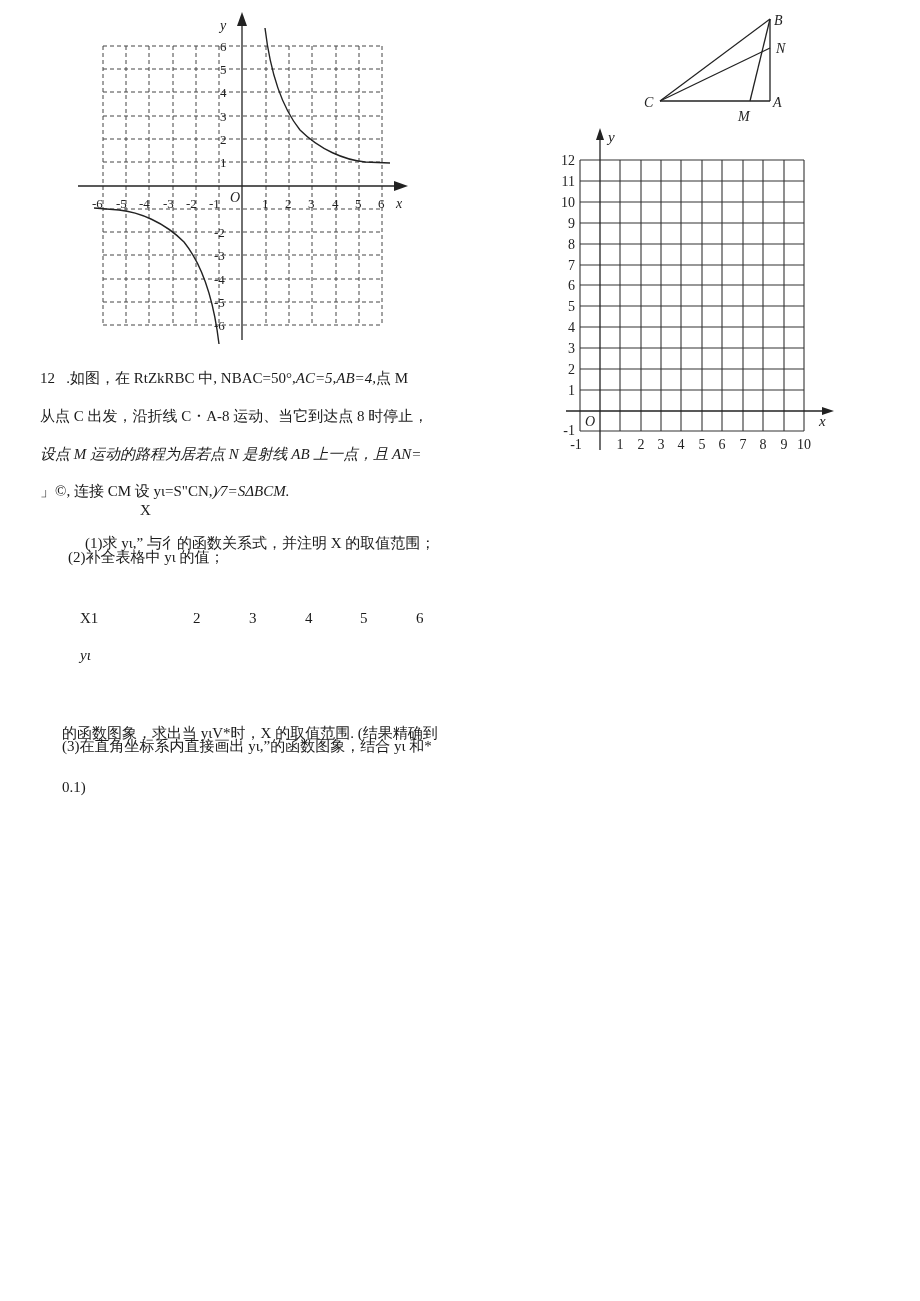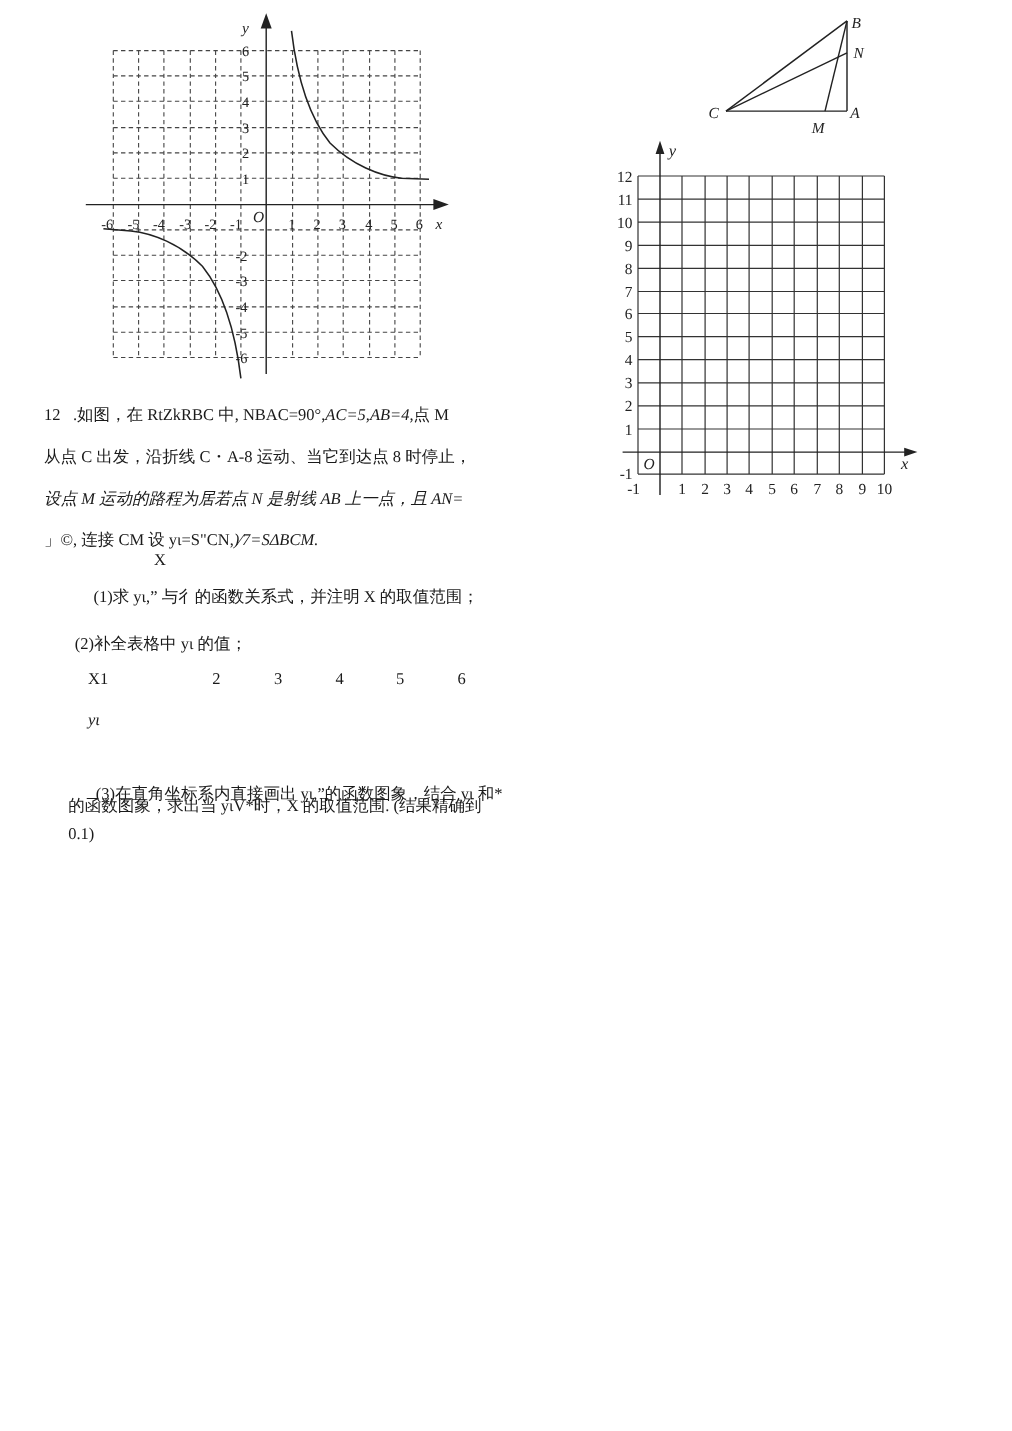--- a/index.html
+++ b/index.html
@@ -169,37 +169,37 @@
       <text x="182" y="329">6</text>
       <text x="203" y="329">7</text>
       <text x="223" y="329">8</text>
       <text x="244" y="329">9</text>
       <text x="264" y="329">10</text>
     </g>
   </svg>
 </div>
 
 <div class="para" style="top:368px;">
-  <span>12</span>&nbsp;&nbsp;&nbsp;<span>.如图，在 RtZkRBC 中, NBAC=90°,</span><span class="ital">AC=5,AB=4,</span><span>点 M</span>
+  <span>12</span>&nbsp;&nbsp;&nbsp;<span>.如图，在 RtZkRBC 中, NBAC=50°,</span><span class="ital">AC=5,AB=4,</span><span>点 M</span>
 </div>
 <div class="para" style="top:406px;text-align:right;">从点 C 出发，沿折线 C・A-8 运动、当它到达点 8 时停止，</div>
 <div class="para" style="top:444px;font-style:italic;">设点 M 运动的路程为居若点 N 是射线 AB 上一点，且 AN=</div>
 <div class="para" style="top:481px;">
   <span>」©, 连接 CM 设 yι=S"CN,</span><span class="ital">)∕7=SΔBCM.</span>
 </div>
 <div class="para" style="top:500px;left:140px;">X</div>
 
 <div class="para" style="top:533px;left:68px;margin-left:17px;">(1)求 yι,” 与彳的函数关系式，并注明 X 的取值范围；</div>
-<div class="para" style="top:576px;left:68px;text-align:right;">(2)补全表格中 yι 的值；</div>
+<div class="para" style="top:547px;left:68px;text-align:right;">(2)补全表格中 yι 的值；</div>
 
 <div>
   <div class="cell" style="left:80px;top:610px;">X1</div>
   <div class="cell" style="left:193px;top:610px;">2</div>
   <div class="cell" style="left:249px;top:610px;">3</div>
   <div class="cell" style="left:305px;top:610px;">4</div>
   <div class="cell" style="left:360px;top:610px;">5</div>
   <div class="cell" style="left:416px;top:610px;">6</div>
   <div class="cell ital" style="left:80px;top:647px;">yι</div>
 </div>
 
-<div class="para" style="top:712px;left:62px;margin-left:25px;">(3)在直角坐标系内直接画出 yι,”的函数图象，结合 yι 和*</div>
+<div class="para" style="top:736px;left:62px;">(3)在直角坐标系内直接画出 yι,”的函数图象，结合 yι 和*</div>
 <div class="para" style="top:723px;left:62px;">的函数图象，求出当 yιV*时，X 的取值范围. (结果精确到</div>
-<div class="para" style="top:749px;left:62px;">0.1)</div>
+<div class="para" style="top:777px;left:62px;">0.1)</div>
 
 </body></html>

